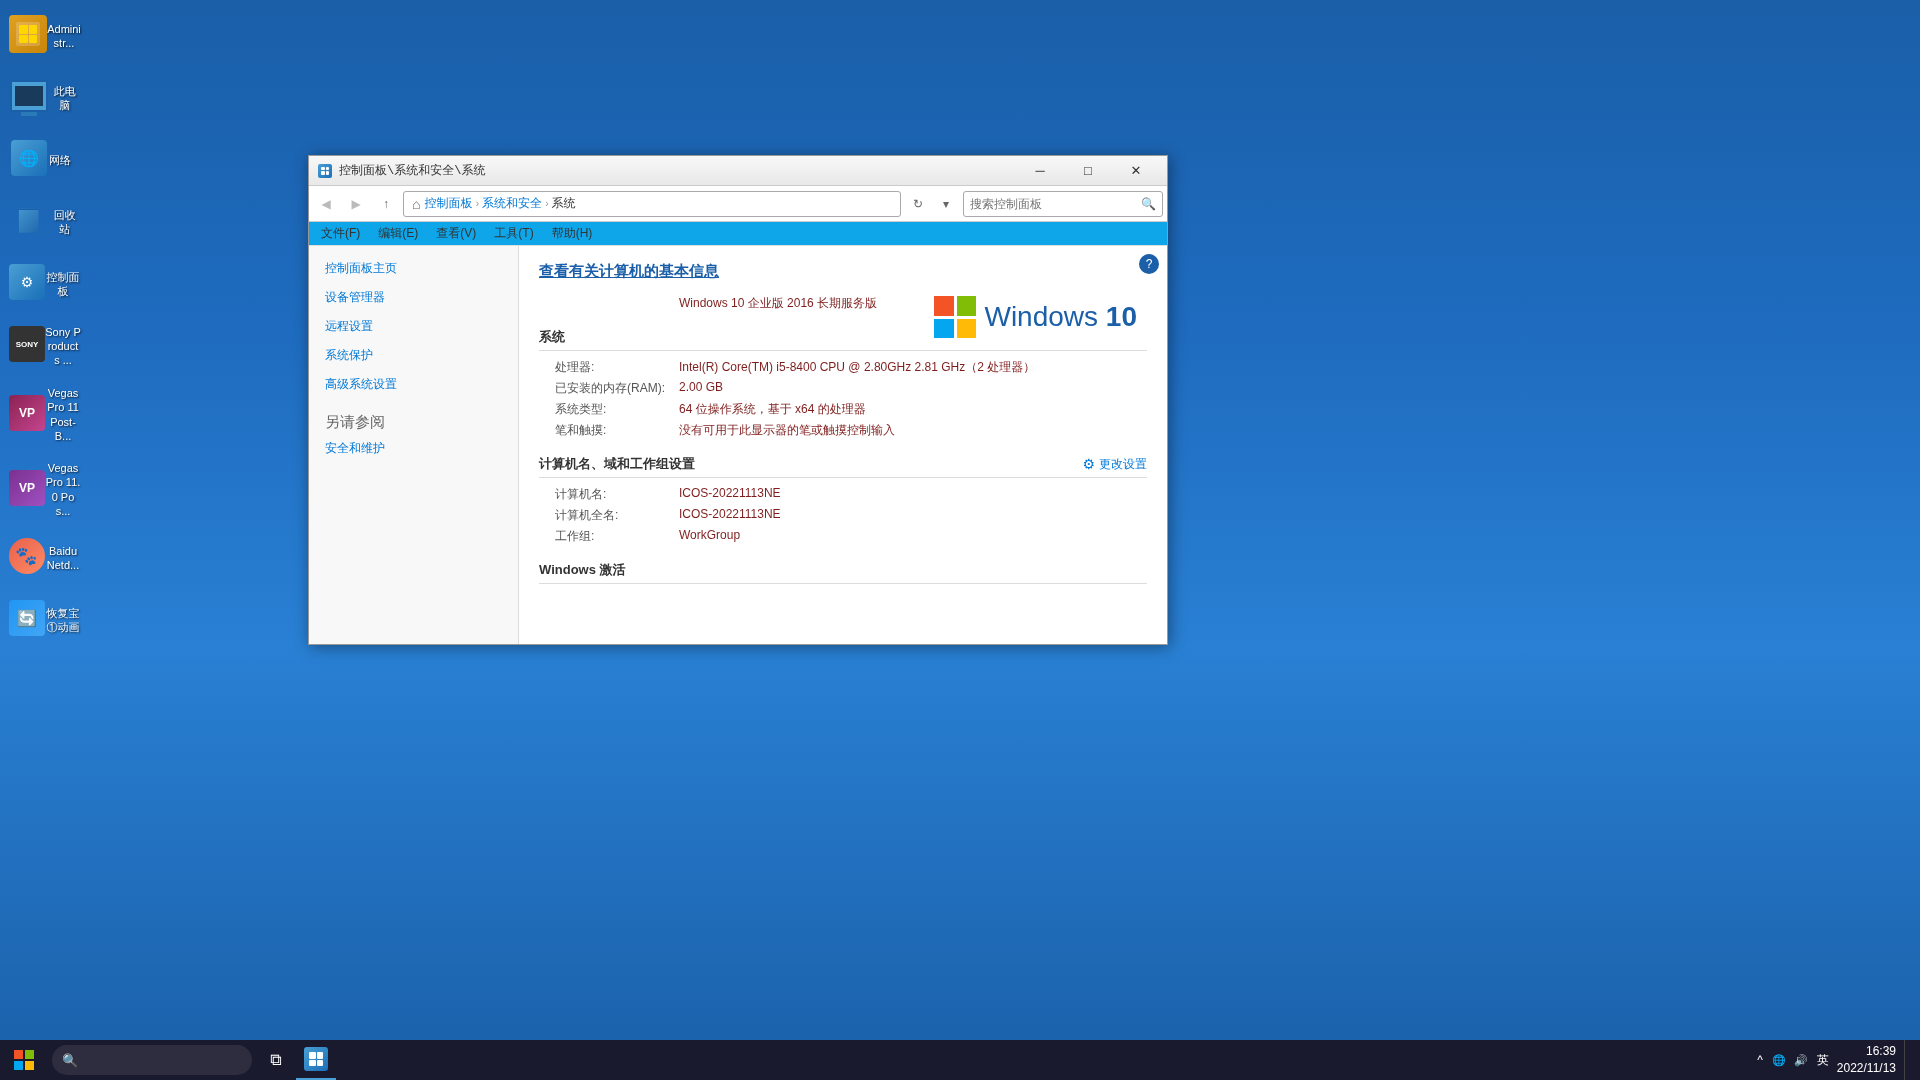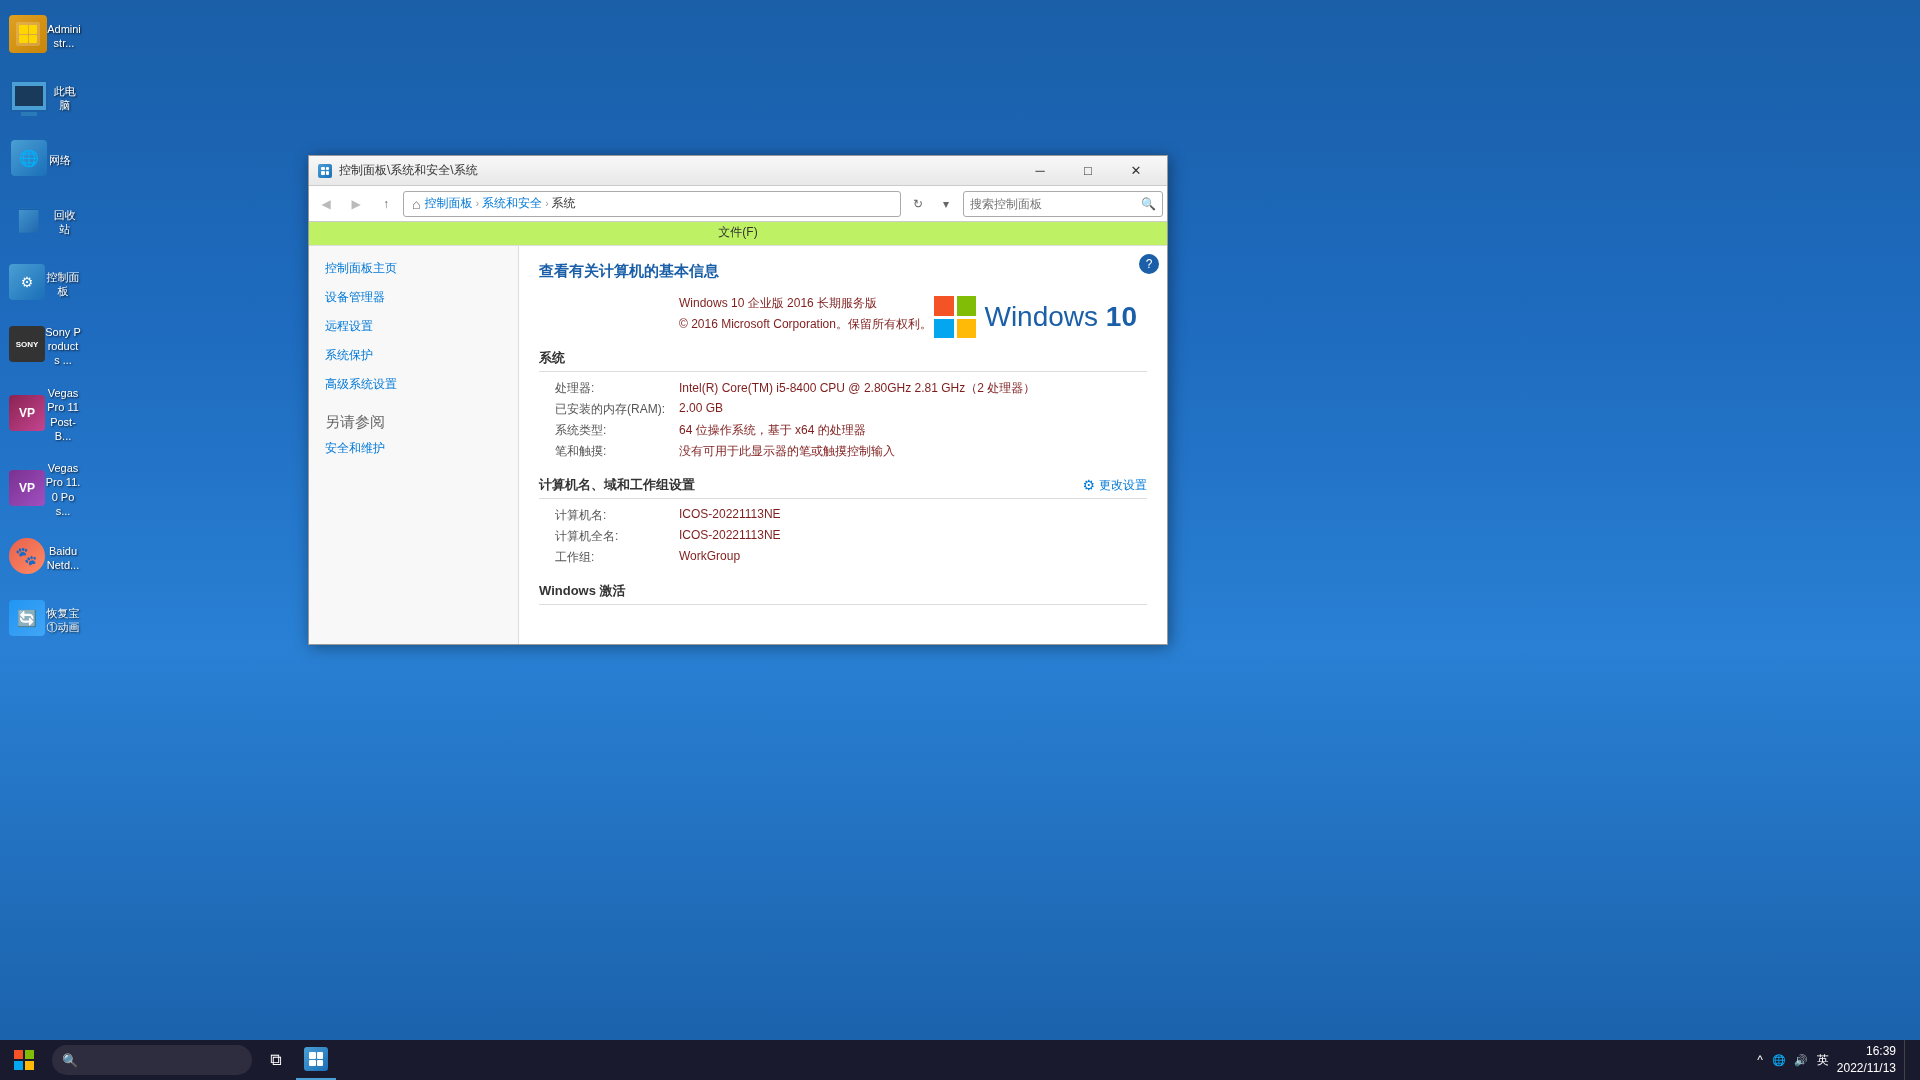--- a/index.html
+++ b/index.html
@@ -170,20 +170,21 @@
       width: 16px;
       height: 16px;
       display: flex;
       align-items: center;
       justify-content: center;
     }
     .window-title {
       flex: 1;
       font-size: 12px;
       color: #333;
+      font-family: Liberation Mono, monospace;
     }
     .window-controls {
       display: flex;
       gap: 2px;
     }
     .win-ctrl {
       width: 46px;
       height: 30px;
       display: flex;
       align-items: center;
@@ -246,27 +247,26 @@
       outline: none;
       font-size: 12px;
       width: 100%;
       color: #333;
       font-family: Liberation Sans, sans-serif;
     }
 
     
     .menu-bar {
       height: 24px;
-      background: #bef264;
+      background: #0ea5e9;
       border-bottom: 1px solid #ddd;
       display: flex;
       align-items: center;
       padding: 0 4px;
       gap: 2px;
-      flex-direction: column;
     }
     .menu-item {
       padding: 2px 8px;
       font-size: 12px;
       color: #333;
       cursor: pointer;
       border-radius: 2px;
     }
 
     
@@ -313,20 +313,21 @@
       overflow-y: auto;
       padding: 16px 20px;
       position: relative;
     }
 
     .section-title {
       font-size: 15px;
       color: #1a5fa8;
       font-weight: bold;
       margin-bottom: 14px;
+      text-decoration: underline;
     }
 
     .info-section {
       margin-bottom: 16px;
     }
     .info-section-header {
       font-size: 13px;
       color: #333;
       font-weight: bold;
       padding-bottom: 4px;
@@ -668,24 +669,20 @@
 
         <div class="section-title">查看有关计算机的基本信息</div>
 
         <div class="info-section">
           <div class="info-row">
             <div class="info-label"></div>
             <div class="info-value">
               <span>Windows 10 企业版 2016 长期服务版</span>
             </div>
           </div>
-          <div class="info-row">
-            <div class="info-label"></div>
-            <div class="info-value">© 2016 Microsoft Corporation。保留所有权利。</div>
-          </div>
         </div>
 
         <div class="info-section">
           <div class="info-section-header">系统</div>
           <div class="info-row">
             <div class="info-label">处理器:</div>
             <div class="info-value">Intel(R) Core(TM) i5-8400 CPU @ 2.80GHz   2.81 GHz（2 处理器）</div>
           </div>
           <div class="info-row">
             <div class="info-label">已安装的内存(RAM):</div>

